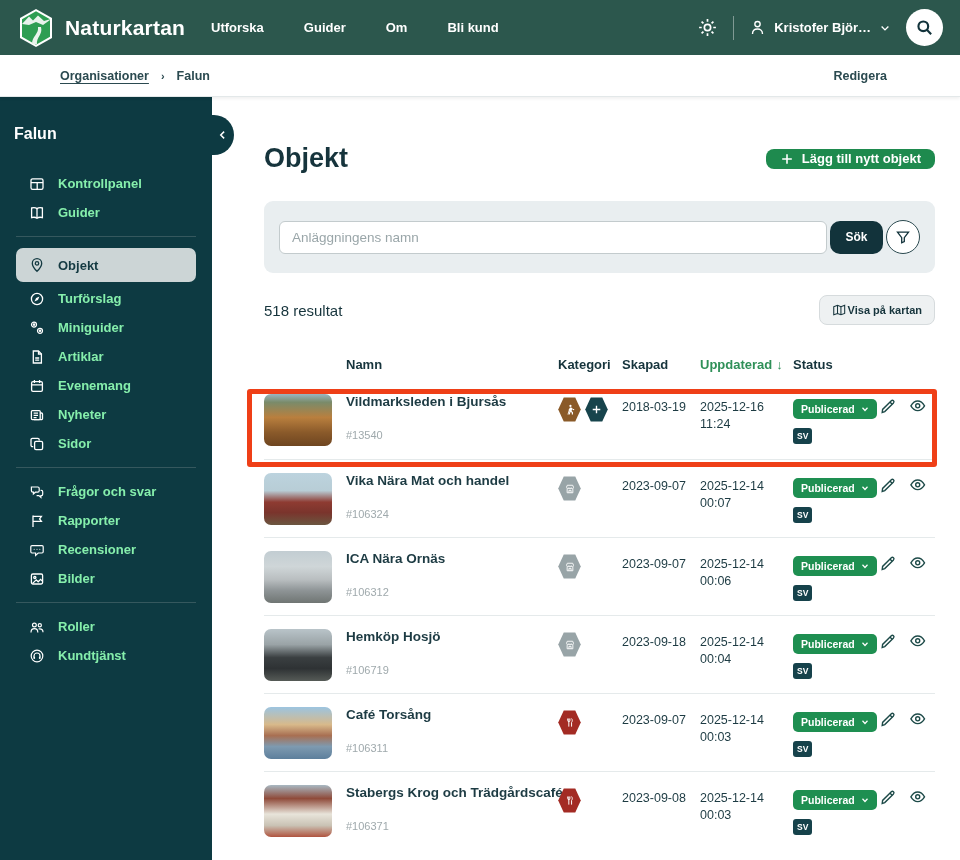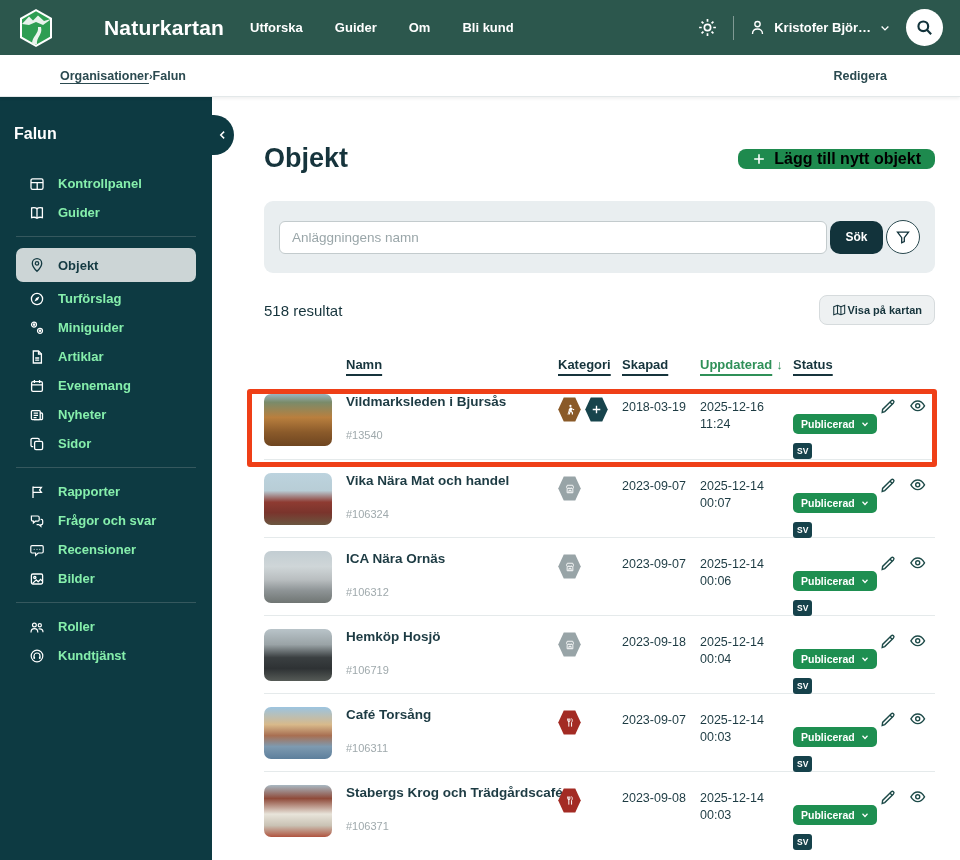--- a/index.html
+++ b/index.html
@@ -4,33 +4,33 @@
 <style>
   * { margin:0; padding:0; box-sizing:border-box; }
   html,body { width:960px; height:860px; }
   body { font-family:"Liberation Sans", sans-serif; background:#fff; }
   .page { position:relative; width:960px; height:860px; overflow:hidden; background:#fff; }
 
   
   .topbar { display:flex; align-items:center; height:55px; background:#2c574d; padding:0 17px; }
   .logo-wrap { display:flex; align-items:center; gap:10px; margin-right:26px; }
   .logo-hex { width:38px; height:40px; }
-  .brand { color:#fff; font-size:21px; font-weight:700; letter-spacing:.2px;margin-left:39px; }
-  .topnav { display:flex; align-items:center; gap:32px; }
+  .brand { color:#fff; font-size:21px; font-weight:700; letter-spacing:.2px; }
+  .topnav { display:flex; align-items:center; gap:40px; }
   .topnav .nav-link { color:#fff; font-size:13px; font-weight:600; cursor:pointer; }
   .top-right { margin-left:auto; display:flex; align-items:center; gap:15px; }
   .vdiv { width:1px; height:24px; background:rgba(255,255,255,.4); }
   .user-chip { display:flex; align-items:center; gap:8px; color:#fff; font-size:13px; font-weight:600; cursor:pointer; }
   .search-circle { width:37px; height:37px; border-radius:50%; background:#fff; display:flex; align-items:center; justify-content:center; cursor:pointer; }
 
   
   .crumbbar { height:42px; display:flex; align-items:center; justify-content:space-between;
               padding:0 73px 0 60px; background:#fff; border-bottom:1px solid #e3e8e9;
               box-shadow:0 2px 3px rgba(0,0,0,.06); position:relative; z-index:2; }
-  .crumbs { font-size:12.5px; color:#2b4a50; font-weight:600; display:flex; align-items:center; gap:0; }
+  .crumbs { font-size:12.5px; color:#2b4a50; font-weight:600; display:flex; align-items:center; gap:12px; }
   .crumb-link { text-decoration:underline; text-underline-offset:3px; cursor:pointer; }
   .crumb-sep { font-size:11px; color:#2b4a50; }
   .edit-link { font-size:12.5px; color:#2b4a50; font-weight:600; cursor:pointer; }
 
   
   .body-wrap { display:flex; height:763px; }
   .sidebar { position:relative; width:212px; background:#0d3a42; color:#fff; flex-shrink:0; }
   .side-title { font-size:16px; font-weight:700; padding:28px 14px 26px 14px; }
   .collapse-tab { position:absolute; right:-22px; top:18px; width:22px; height:40px;
                   background:#0d3a42; border-radius:0 20px 20px 0; display:flex; align-items:center;
@@ -40,42 +40,42 @@
            font-size:13px; font-weight:600; color:#86efac; cursor:pointer; }
   .sitem .sicon { width:16px; height:16px; flex-shrink:0; display:flex; }
   .sitem.active { background:#ccd5d6; color:#143a42; margin:2px 16px; padding:0 10px 0 13px;
                   height:34px; border-radius:7px; }
   .sdiv { height:1px; background:#35585e; margin:9px 16px; }
 
   
   .main { flex:1; padding:0 30px 0 52px; position:relative; }
   .title-row { margin-top:46px; display:flex; align-items:center; justify-content:space-between; }
   .h1 { font-size:27px; font-weight:700; color:#16343c; }
-  .btn-add { display:flex; align-items:center; gap:8px; background:#1e8a4e; color:#000000; border:none;
-             height:20px; padding:0 14px; border-radius:8px; font-size:16px; font-weight:700;
+  .btn-add { display:flex; align-items:center; gap:8px; background:#1e8a4e; color:#ffffff; border:none;
+             height:20px; padding:0 14px; border-radius:8px; font-size:13px; font-weight:700;
              font-family:inherit; cursor:pointer; }
   .search-panel { margin-top:27px; background:#e9eef0; border-radius:9px; height:72px;
                   display:flex; align-items:center; padding:0 15px; gap:3px; }
   .search-input { flex:1; height:33px; border:1px solid #c3cbcd; border-radius:6px; padding:0 12px;
                   font-size:13.5px; font-family:inherit; color:#16343c; background:#fff; }
   .search-input::placeholder { color:#9aa6a9; }
   .btn-sok { height:33px; width:53px; background:#12333b; color:#fff; border:none; border-radius:10px;
              font-size:12px; font-weight:700; font-family:inherit; cursor:pointer; }
   .btn-filter { width:34px; height:34px; border-radius:50%; background:#fff; border:1.4px solid #2b4a50;
                 display:flex; align-items:center; justify-content:center; cursor:pointer; }
 
   .results-row { margin-top:22px; display:flex; align-items:center; justify-content:space-between; }
   .results-count { font-size:15px; color:#16343c; }
   .btn-map { display:flex; align-items:center; gap:2px; height:30px; padding:0 12px; background:#eef1f2;
              border:1px solid #d6dbdd; border-radius:8px; font-size:11px; font-weight:700; color:#16343c;
              font-family:inherit; cursor:pointer; }
 
   
   .thead { margin-top:32px; display:flex; align-items:baseline; font-size:13px; font-weight:700; color:#16343c; }
-  .thead span.hd { text-decoration:underline; text-underline-offset:5px; text-decoration-thickness:1.5px; cursor:pointer; }
+  .thead span.hd { text-underline-offset:5px; text-decoration-thickness:1.5px; cursor:pointer; }
   .col-name { width:212px; padding-right:4px; }
   .col-cat { width:64px; }
   .col-created { width:78px; }
   .col-updated { width:93px; }
   .col-status { width:86px; }
   .col-actions { flex:1; display:flex; justify-content:flex-end; gap:13px; padding-right:9px; }
   .thead .lead { width:82px; flex-shrink:0; }
   .hd-updated { color:#2f9058; }
   .sort-arrow { color:#2f9058; font-weight:700; margin-left:4px; text-decoration:none; display:inline-block; }
 
@@ -92,21 +92,21 @@
   .name-cell .obj-name { font-size:13.5px; font-weight:600; color:#1d3b43; white-space:nowrap; cursor:pointer; }
   .name-cell .obj-id { font-size:11px; color:#9fa9ac; margin-top:20px; }
   .cat-cell { display:flex; gap:4px; margin-top:3px; }
   .hexicon { width:23px; height:25px; clip-path:polygon(25% 2%, 75% 2%, 99% 50%, 75% 98%, 25% 98%, 1% 50%);
              display:flex; align-items:center; justify-content:center; }
   .hex-brown { background:#8a5a28; }
   .hex-dark  { background:#17444c; }
   .hex-gray  { background:#98a4a7; }
   .hex-red   { background:#a32b24; }
   .date-cell { font-size:12.5px; color:#1d3b43; margin-top:5px; line-height:17px; }
-  .status-cell { margin-top:20px; }
+  .status-cell { margin-top:5px; }
   .chip { display:inline-flex; align-items:center; gap:6px; background:#1e8f51; color:#fff; font-size:10.5px;
           font-weight:700; border-radius:5px; padding:4px 8px; border:none; font-family:inherit; cursor:pointer; }
   .lang-badge { display:inline-block; background:#16424b; color:#fff; font-size:8.5px; font-weight:700;
                 border-radius:3px; padding:3px 4px; margin-top:9px; }
   .act-icon { cursor:pointer; margin-top:3px; display:flex; }
 
   
   .highlight-box { position:absolute; left:247px; top:389px; width:690px; height:78px;
                    border:5px solid #ef3f17; border-radius:3px; pointer-events:none; z-index:10; }
 </style>
@@ -271,36 +271,36 @@
               <path d="M4.2 10.6h-.8A1.4 1.4 0 0 1 2 9.2V3.8a1.4 1.4 0 0 1 1.4-1.4h5.4a1.4 1.4 0 0 1 1.4 1.4v.8"></path>
             </svg>
             </span>
           <span>Sidor</span>
         </div>
 
         <div class="sdiv"></div>
 
         <div class="sitem">
           <span class="sicon">
-            <svg viewBox="0 0 16 16" width="16" height="16" fill="none" stroke="#fff" stroke-width="1.3">
-              <path d="M4 2.4v11.6"></path>
-                <path d="M4 3.4h8.4L10.6 5.9l1.8 2.5H4"></path>
-            </svg>
-            </span>
-          <span>Rapporter</span>
-        </div>
-
-        <div class="sitem">
-          <span class="sicon">
             <svg viewBox="0 0 16 16" width="16" height="16" fill="none" stroke="#fff" stroke-width="1.2">
               <path d="M2.4 3h6.4a1.4 1.4 0 0 1 1.4 1.4v2.4A1.4 1.4 0 0 1 8.8 8.2H6.4L4.4 10V8.2h-.6A1.4 1.4 0 0 1 2.4 6.8Z"></path>
               <path d="M11.6 6.4h.8a1.3 1.3 0 0 1 1.3 1.3v2.6a1.3 1.3 0 0 1-1.3 1.3h-.5v1.8l-2-1.8H7.6"></path>
             </svg>
             </span>
           <span>Frågor och svar</span>
+        </div>
+
+        <div class="sitem">
+          <span class="sicon">
+            <svg viewBox="0 0 16 16" width="16" height="16" fill="none" stroke="#fff" stroke-width="1.3">
+              <path d="M4 2.4v11.6"></path>
+                <path d="M4 3.4h8.4L10.6 5.9l1.8 2.5H4"></path>
+            </svg>
+            </span>
+          <span>Rapporter</span>
         </div>
 
         <div class="sitem">
           <span class="sicon">
             <svg viewBox="0 0 16 16" width="16" height="16" fill="none" stroke="#fff" stroke-width="1.2">
               <path d="M3 3.6h10a1.2 1.2 0 0 1 1.2 1.2v5a1.2 1.2 0 0 1-1.2 1.2H9.2l-2.6 2.4V11H3a1.2 1.2 0 0 1-1.2-1.2v-5A1.2 1.2 0 0 1 3 3.6Z"></path>
               <circle cx="5.2" cy="7.3" r="0.55" fill="#fff" stroke="none"></circle>
               <circle cx="8" cy="7.3" r="0.55" fill="#fff" stroke="none"></circle>
               <circle cx="10.8" cy="7.3" r="0.55" fill="#fff" stroke="none"></circle>
             </svg>

